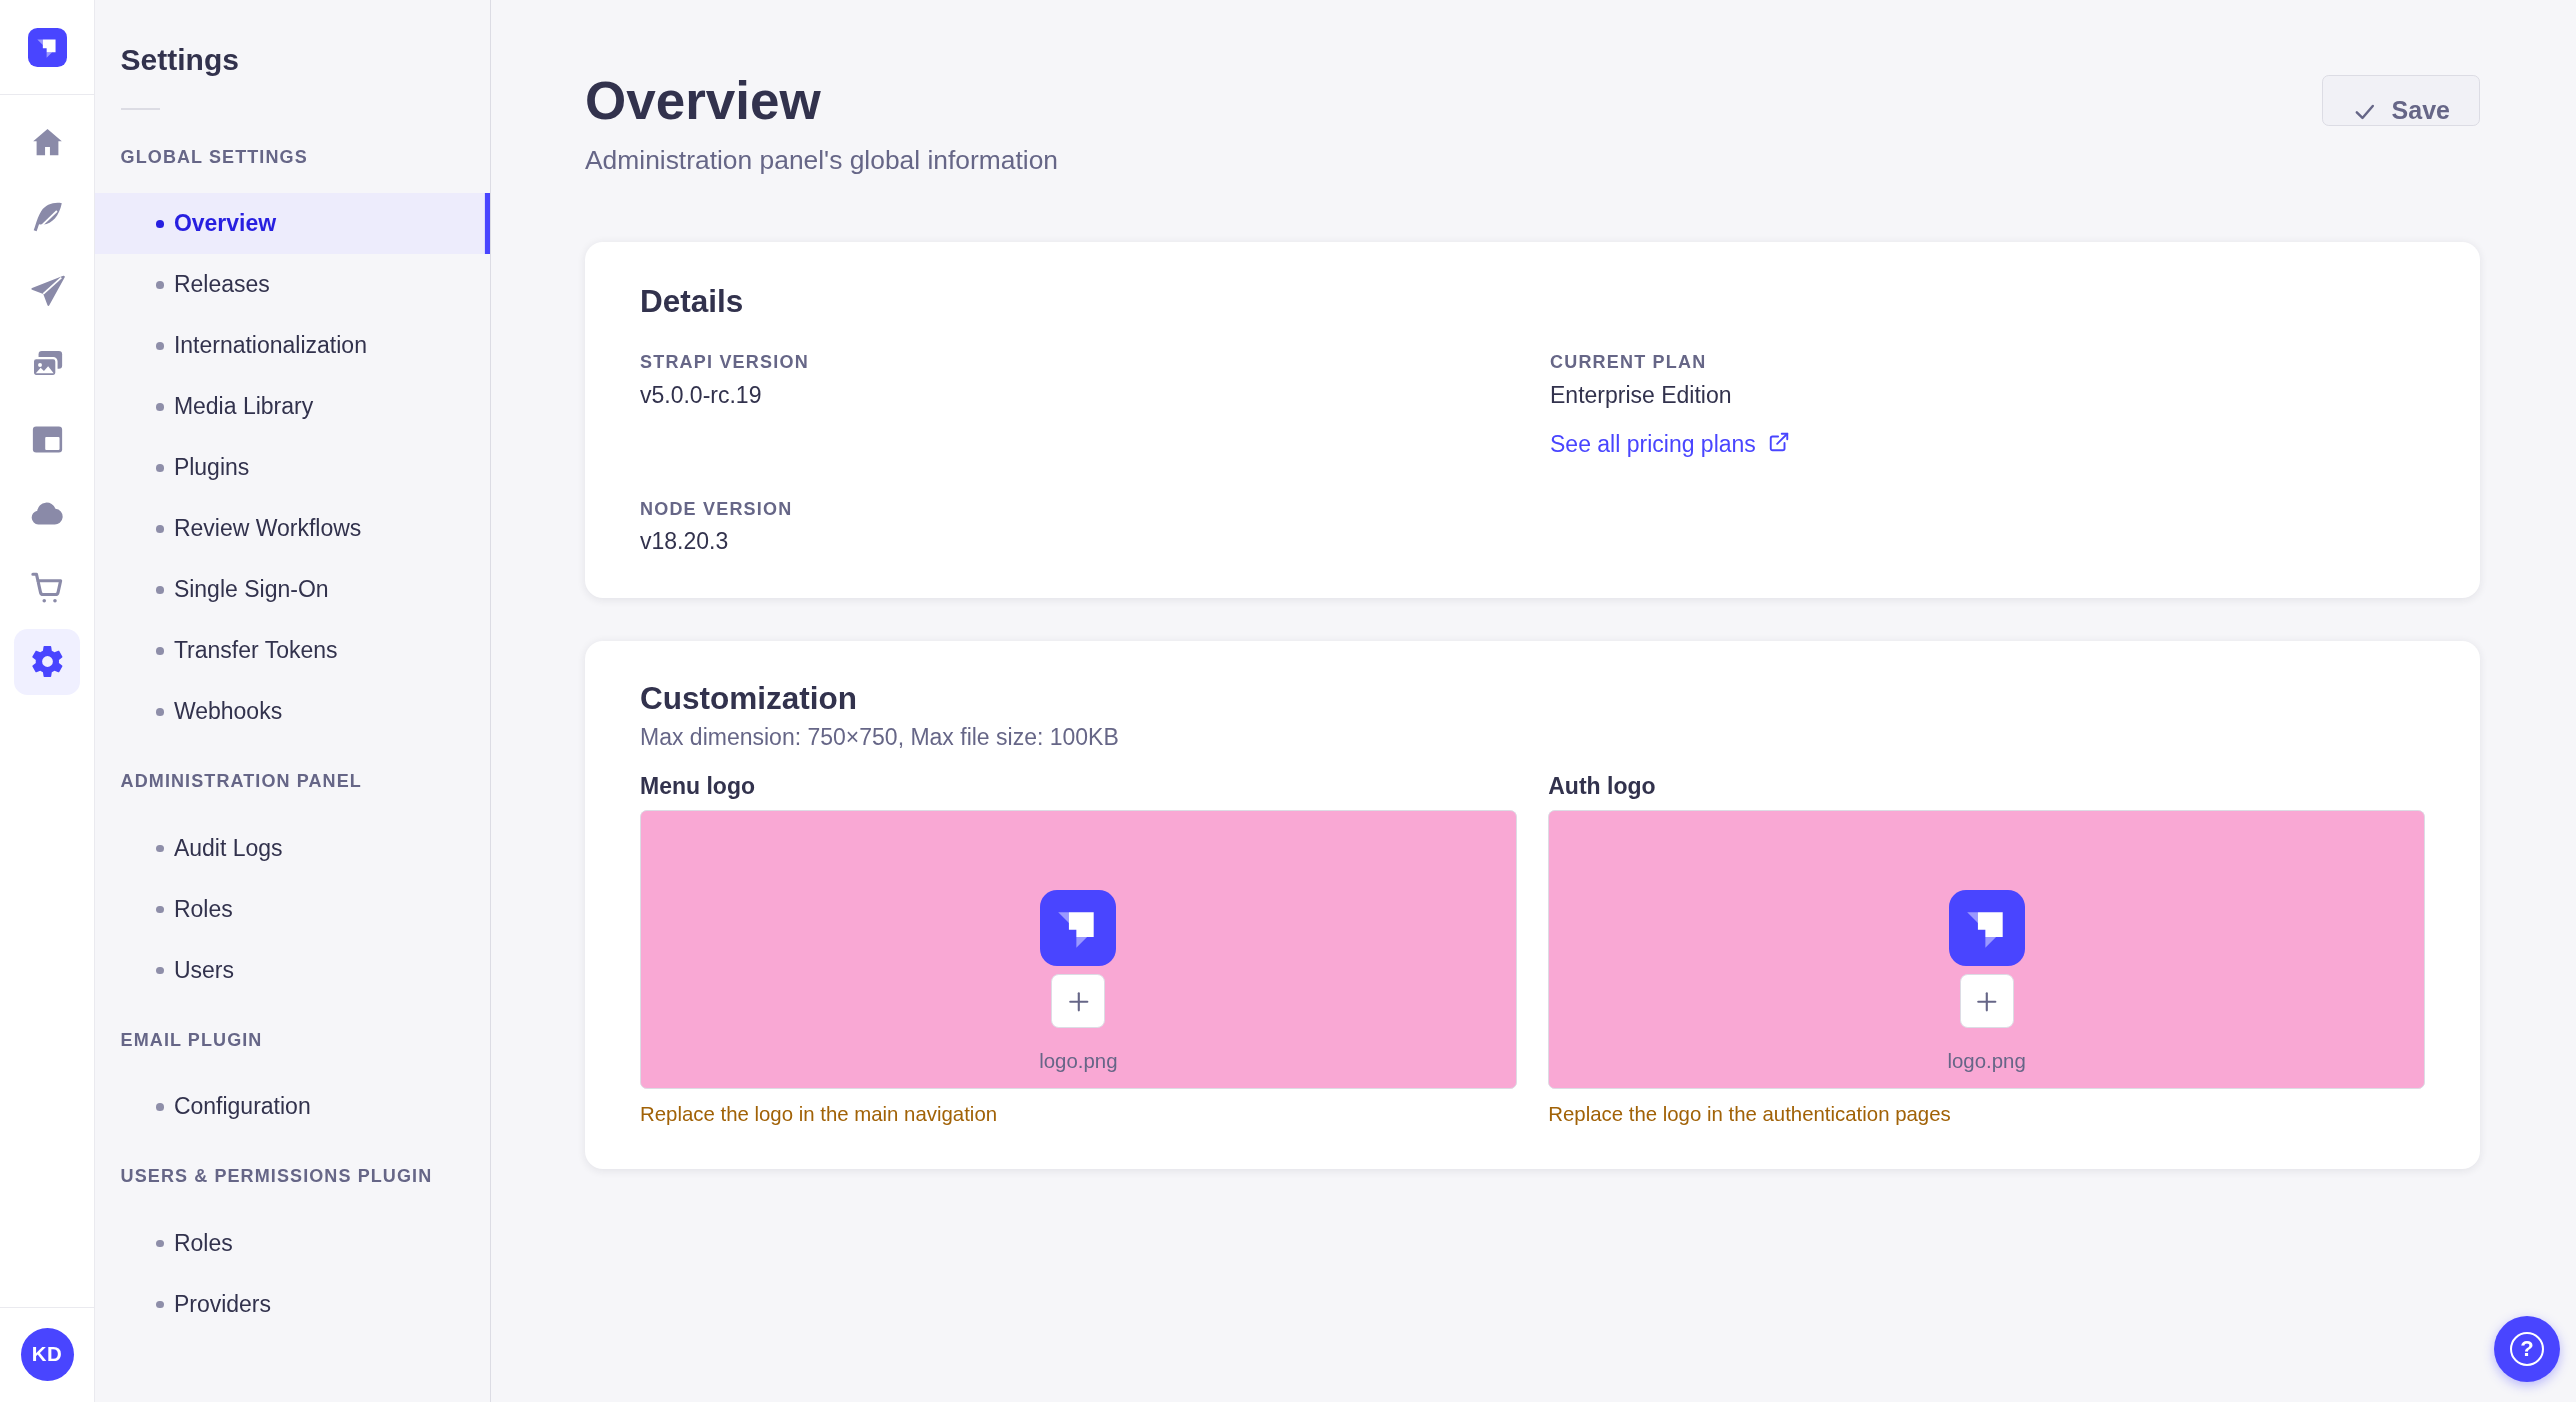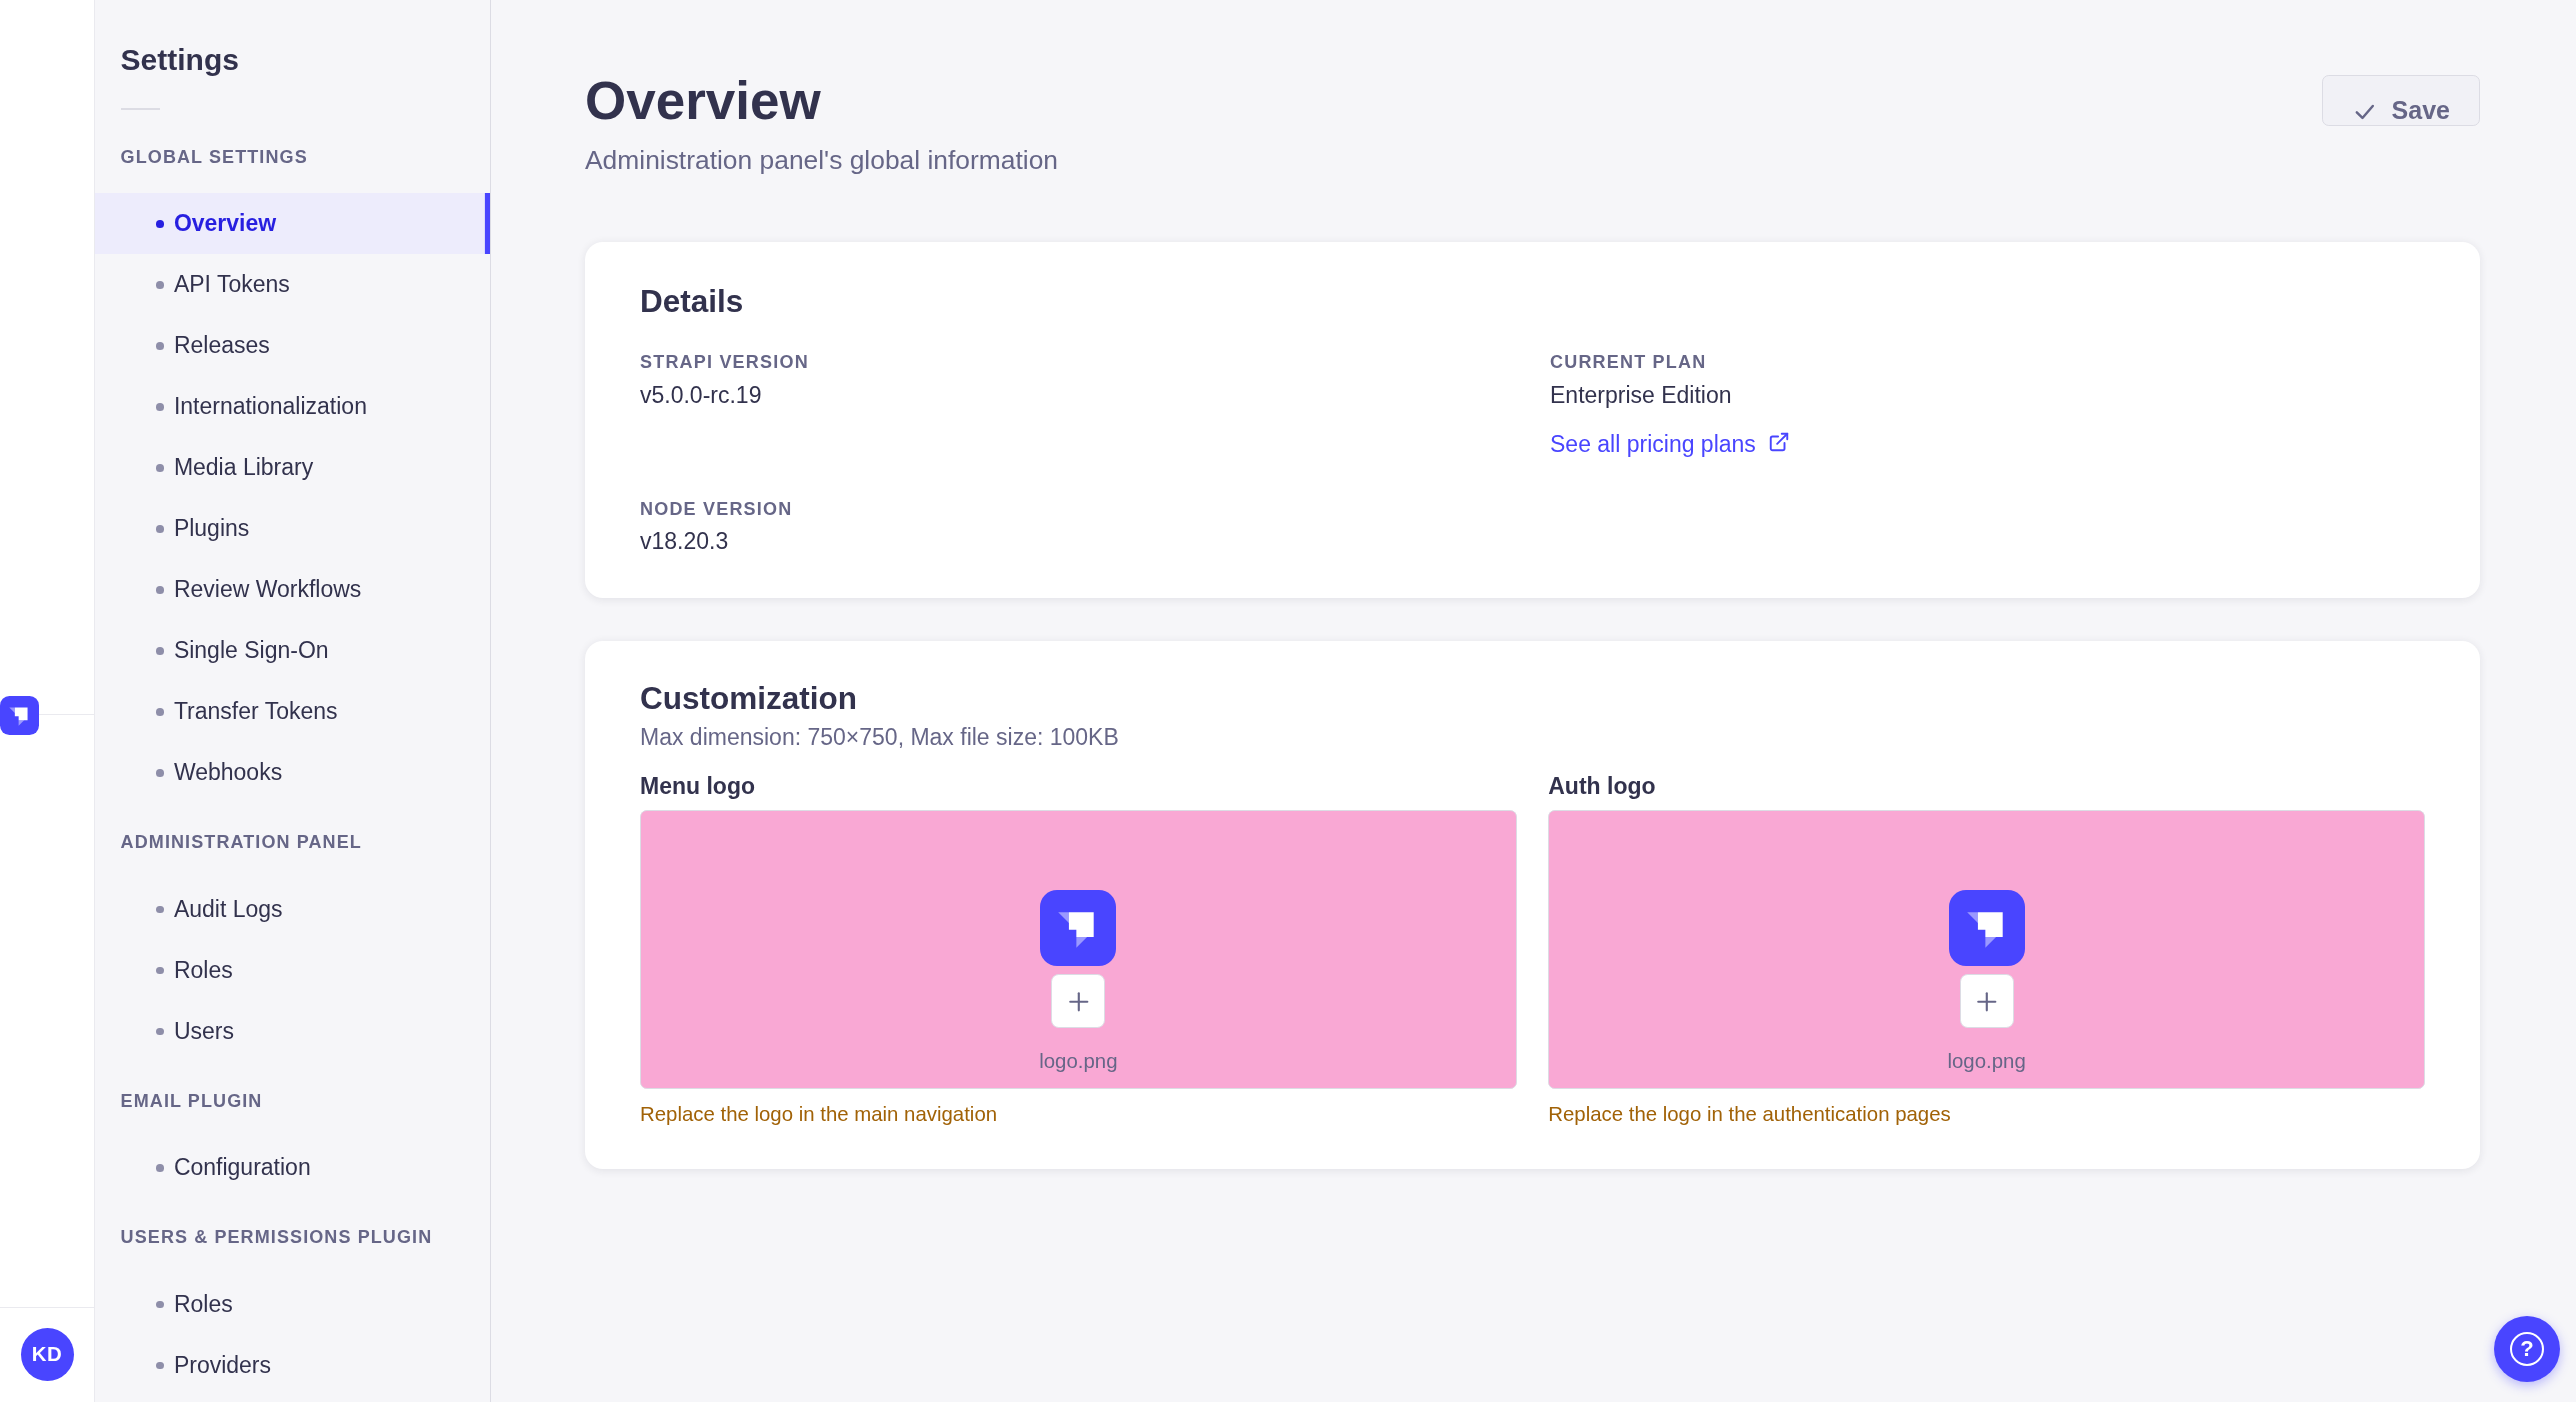--- a/index.html
+++ b/index.html
@@ -8,21 +8,21 @@
     font-family:"Liberation Sans", sans-serif;
     background:#f6f6f9;
     color:#32324d;
     overflow:hidden;
     position:relative;
   }
   
   .rail {
     position:absolute; left:0; top:0; width:95px; height:1402px;
     background:#ffffff; border-right:0.9px solid #eaeaef;
-    display:flex; align-items:center;
+    display:flex; flex-direction:column; align-items:center;
   }
   .rail-logo {
     margin-top:28px; width:39px; height:39px; border-radius:9.4px;
     overflow:hidden; cursor:pointer; flex:none;
   }
   .rail-logo svg { display:block; }
   .rail-sep { margin-top:27px; width:95px; height:0.9px; background:#eaeaef; flex:none; }
   .rail-icons { margin-top:12px; display:flex; flex-direction:column; align-items:center; width:100%; }
   .rail-slot {
     width:100%; height:74px; display:flex; align-items:center; justify-content:center;
@@ -197,24 +197,20 @@
 </aside>
 
 <aside class="subnav">
   <h2 class="subnav-title">Settings</h2>
   <div class="subnav-divider"></div>
 
   <div class="section-label first">GLOBAL SETTINGS</div>
   <div class="nav-item active">
     <span class="dot"></span>
     <span class="lbl">Overview</span>
-  </div>
-  <div class="nav-item">
-    <span class="dot"></span>
-    <span class="lbl">API Tokens</span>
   </div>
   <div class="nav-item">
     <span class="dot"></span>
     <span class="lbl">Releases</span>
   </div>
   <div class="nav-item">
     <span class="dot"></span>
     <span class="lbl">Internationalization</span>
   </div>
   <div class="nav-item">

